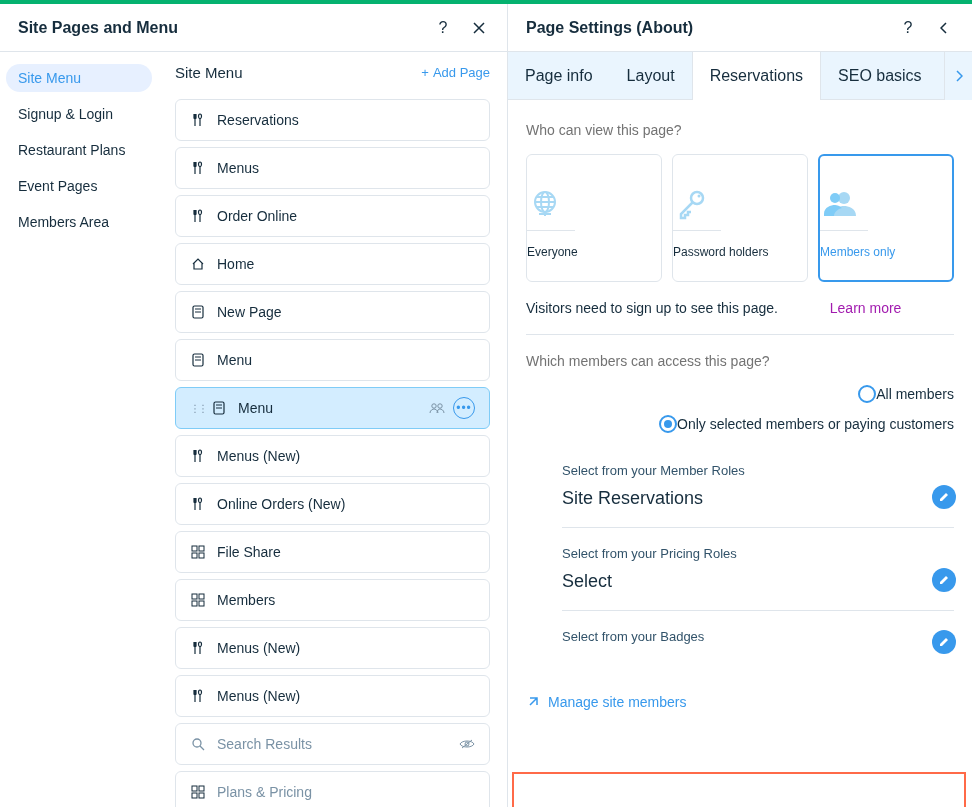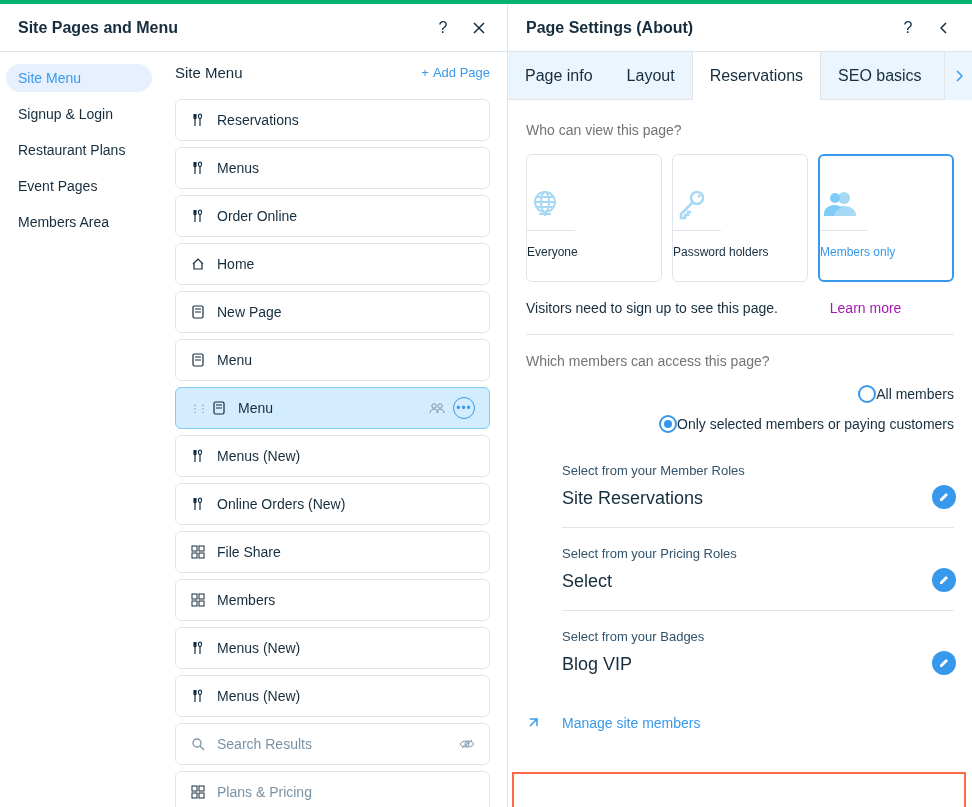--- a/index.html
+++ b/index.html
@@ -65,21 +65,21 @@
 .radio.checked .dot { display: block; }
 
 .sub-sections { padding-left: 30px; }
 .sub-block { border-bottom: 1px solid #dfe5eb; padding: 18px 0; position: relative; margin-left: 6px; }
 .sub-block-label { font-size: 13px; color: #32536a; margin-bottom: 10px; }
 .sub-block-value { font-size: 18px; color: #162d3d; }
 .edit-btn { position: absolute; right: -2px; bottom: 18px; width: 24px; height: 24px; border-radius: 50%; background: #3899ec; color: #fff; display: flex; align-items: center; justify-content: center; cursor: pointer; }
 
 .highlight-frame { position: absolute; left: 4px; right: 6px; top: 672px; height: 92px; border: 2px solid #ff6a48; pointer-events: none; }
 
-.manage-link { display: flex; align-items: center; gap: 22px; color: #3899ec; margin-top: 22px; cursor: pointer; font-size: 14px; }
+.manage-link { display: flex; align-items: center; gap: 8px; color: #3899ec; margin-top: 22px; cursor: pointer; font-size: 14px; }
 
 
 svg { display: block; }
 </style>
 </head>
 <body>
 
 <div class="topbar"></div>
 <div class="container">
   <div class="left-panel">
@@ -375,21 +375,20 @@
           <div class="sub-block-label">Select from your Pricing Roles</div>
           <div class="sub-block-value">Select</div>
           <div class="edit-btn">
             <svg width="12" height="12" viewBox="0 0 12 12">
                 <path d="M2 10 L2 8 L8 2 L10 4 L4 10 Z" fill="#fff"></path>
               </svg>
           </div>
         </div>
         <div class="sub-block" style="border-bottom:none">
           <div class="sub-block-label">Select from your Badges</div>
-          <div class="sub-block-value">Blog VIP</div>
           <div class="edit-btn">
             <svg width="12" height="12" viewBox="0 0 12 12">
                 <path d="M2 10 L2 8 L8 2 L10 4 L4 10 Z" fill="#fff"></path>
               </svg>
           </div>
         </div>
       </div>
 
       <div class="manage-link">
         <svg width="14" height="14" viewBox="0 0 14 14">

